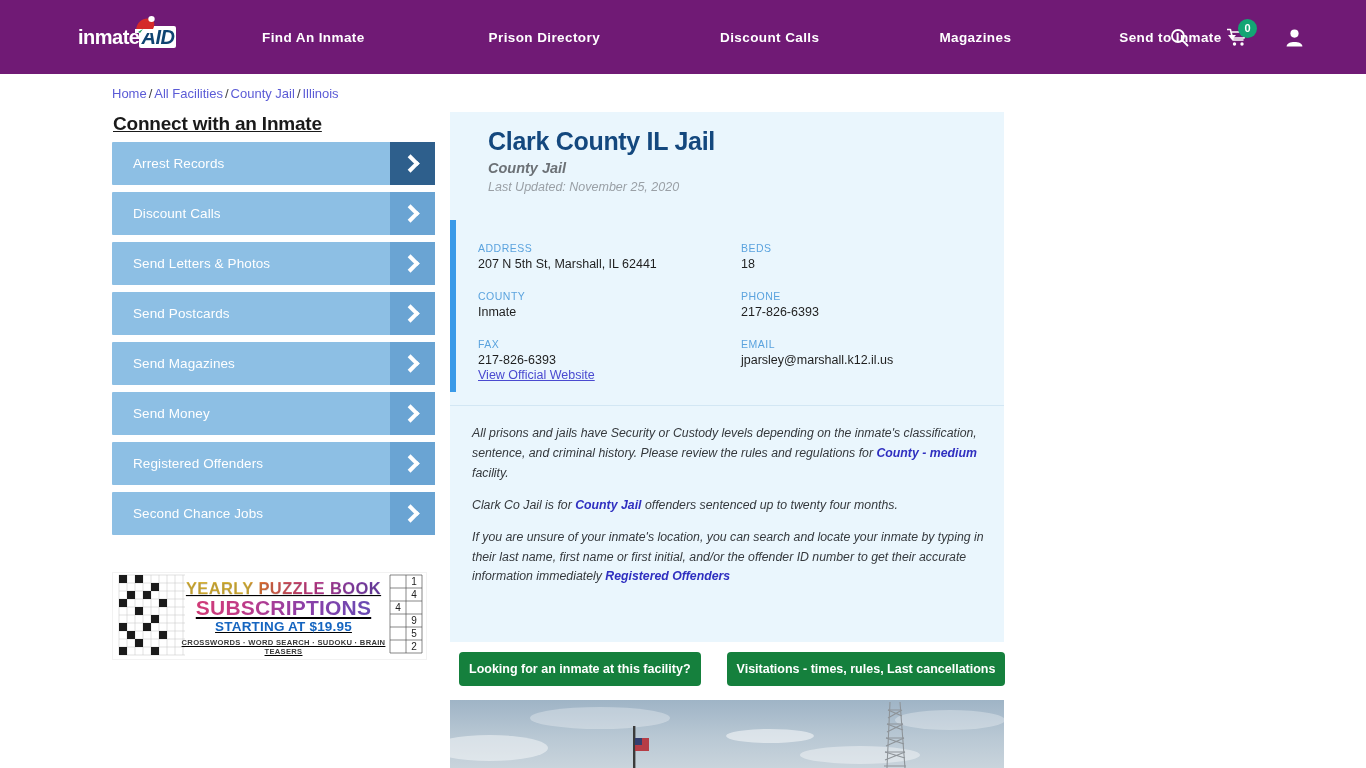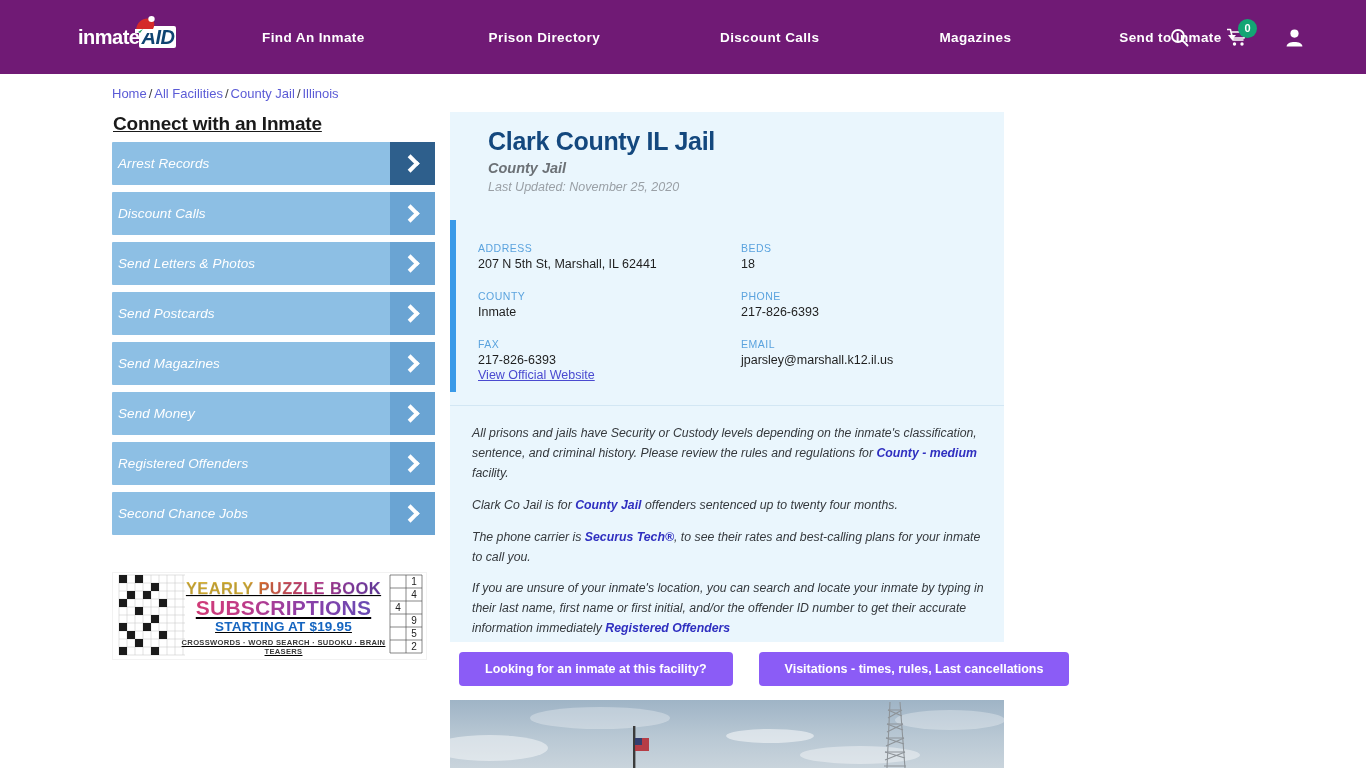--- a/index.html
+++ b/index.html
@@ -86,21 +86,21 @@
   }
   .side-btn {
     position: relative;
     height: 43px; margin-bottom: 7px;
     background: #8dbfe4;
     display: flex; align-items: center;
     cursor: pointer; border-radius: 1px;
   }
   .side-btn-label {
     color: #ffffff; font-size: 13.5px;
-    padding-left: 6px; letter-spacing: 0.1px; font-style: italic;
+    padding-left: 21px; letter-spacing: 0.1px;
   }
   .side-arrow {
     position: absolute; right: 0; top: 0;
     width: 45px; height: 43px;
     background: #6aa4d3;
     display: flex; align-items: center; justify-content: center;
   }
   .side-btn.active .side-arrow { background: #2e5f8c; }
   .chev {
     width: 13px; height: 13px;
@@ -201,24 +201,24 @@
   .body-copy .ilink {
     color: #2f2fc0; font-weight: bold; text-decoration: none; cursor: pointer;
   }
 
   
   .cta-row {
     position: absolute; left: 459px; top: 652px;
     display: flex; gap: 26px;
   }
   .cta-btn {
-    background: #8b5cf6; color: #ffffff;
+    background: #15803d; color: #ffffff;
     font-size: 12.5px; font-weight: bold;
     border: none; border-radius: 4px;
-    padding: 0 26px; height: 34px;
+    padding: 0 10px; height: 34px;
     cursor: pointer; white-space: nowrap;
     display: flex; align-items: center;
     font-family: "Liberation Sans", sans-serif;
   }
 
   
   .facility-photo {
     position: absolute; left: 450px; top: 700px;
     width: 554px; height: 68px;
     overflow: hidden;
@@ -425,21 +425,20 @@
 
   <a class="official-link">View Official Website</a>
 
   <div class="panel-divider"></div>
 
   <div class="body-copy">
     <p><span>All prisons and jails have Security or Custody levels depending on the inmate's classification, sentence, and criminal history. Please review the rules and regulations for </span><a class="ilink">County - medium</a><span> facility.</span></p>
 
     <p><span>Clark Co Jail is for </span><a class="ilink">County Jail</a><span> offenders sentenced up to twenty four months.</span></p>
 
-    <p><span>The phone carrier is </span><a class="ilink">Securus Tech®</a><span>, to see their rates and best-calling plans for your inmate to call you.</span></p>
 
     <p><span>If you are unsure of your inmate's location, you can search and locate your inmate by typing in their last name, first name or first initial, and/or the offender ID number to get their accurate information immediately </span><a class="ilink">Registered Offenders</a></p>
   </div>
 </div>
 
 <div class="cta-row">
   <button class="cta-btn">Looking for an inmate at this facility?</button>
   <button class="cta-btn">Visitations - times, rules, Last cancellations</button>
 </div>
 

